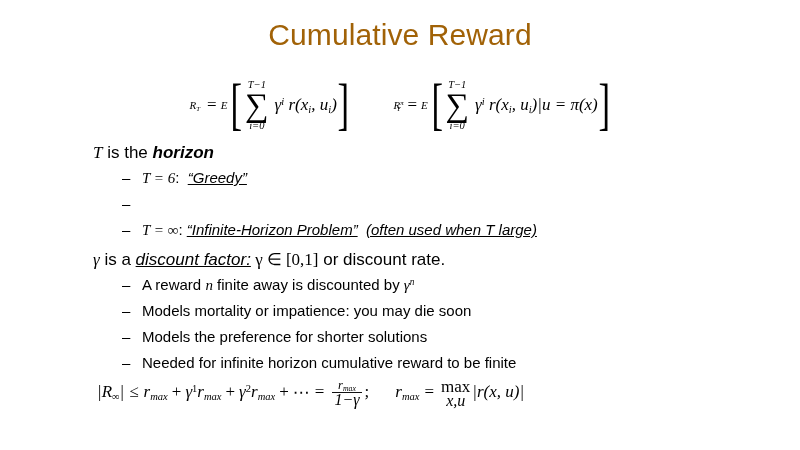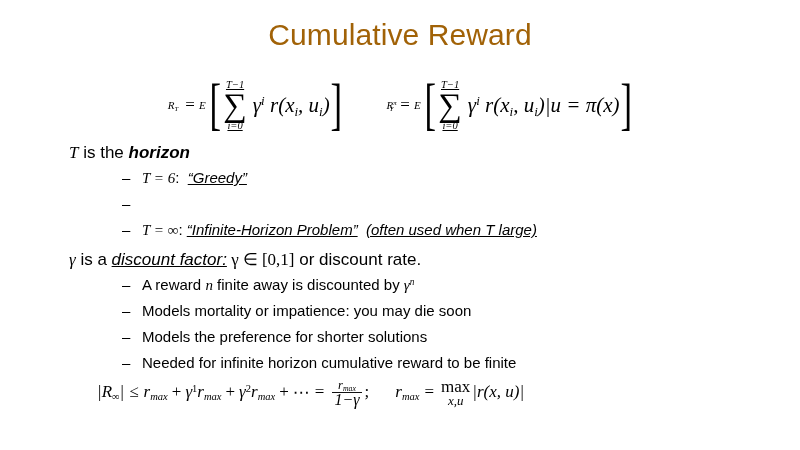--- a/index.html
+++ b/index.html
@@ -84,53 +84,52 @@
   }
 
   .sumgroup {
     display: inline-flex;
     flex-direction: column;
     align-items: center;
     justify-content: center;
     margin: 0 2px;
     position: relative;
     top: 0px;
-    text-decoration: underline;
   }
   .sumlimit {
     font-family: "Liberation Serif", serif;
     font-style: italic;
     font-size: 10.5px;
     line-height: 11px;
   }
   .sumsym {
     font-family: "Liberation Serif", serif;
     font-style: normal;
     font-size: 33px;
     line-height: 30px;
     font-weight: 400;
   }
   .terms {
     font-family: "Liberation Serif", serif;
     font-style: italic;
-    font-size: 21px;
+    font-size: 17px;
     margin-left: 4px;
   }
 
   
   .body-area {
     position: absolute;
     top: 140px;
     left: 0;
     width: 800px;
   }
 
   .lvl1 {
     position: relative;
-    margin-left: 69px;
+    margin-left: 93px;
     font-size: 17px;
     line-height: 25px;
     font-family: "Liberation Sans", sans-serif;
     white-space: nowrap;
   }
   .lvl2 {
     position: relative;
     margin-left: 122px;
     font-size: 15px;
     line-height: 26px;
@@ -205,21 +204,21 @@
     margin: 0 2px;
   }
   .maxop .op {
     font-family: "Liberation Serif", serif;
     font-style: normal;
     font-size: 17px;
     line-height: 17px;
   }
   .maxop .sub {
     font-family: "Liberation Serif", serif;
-    font-size: 13px;
+    font-size: 16px;
     line-height: 11px;
   }
   .gap { display: inline-block; width: 26px; }
 </style>
 </head>
 <body>
 
 <div class="slide">
 
   <div class="slide-title">Cumulative Reward</div>

